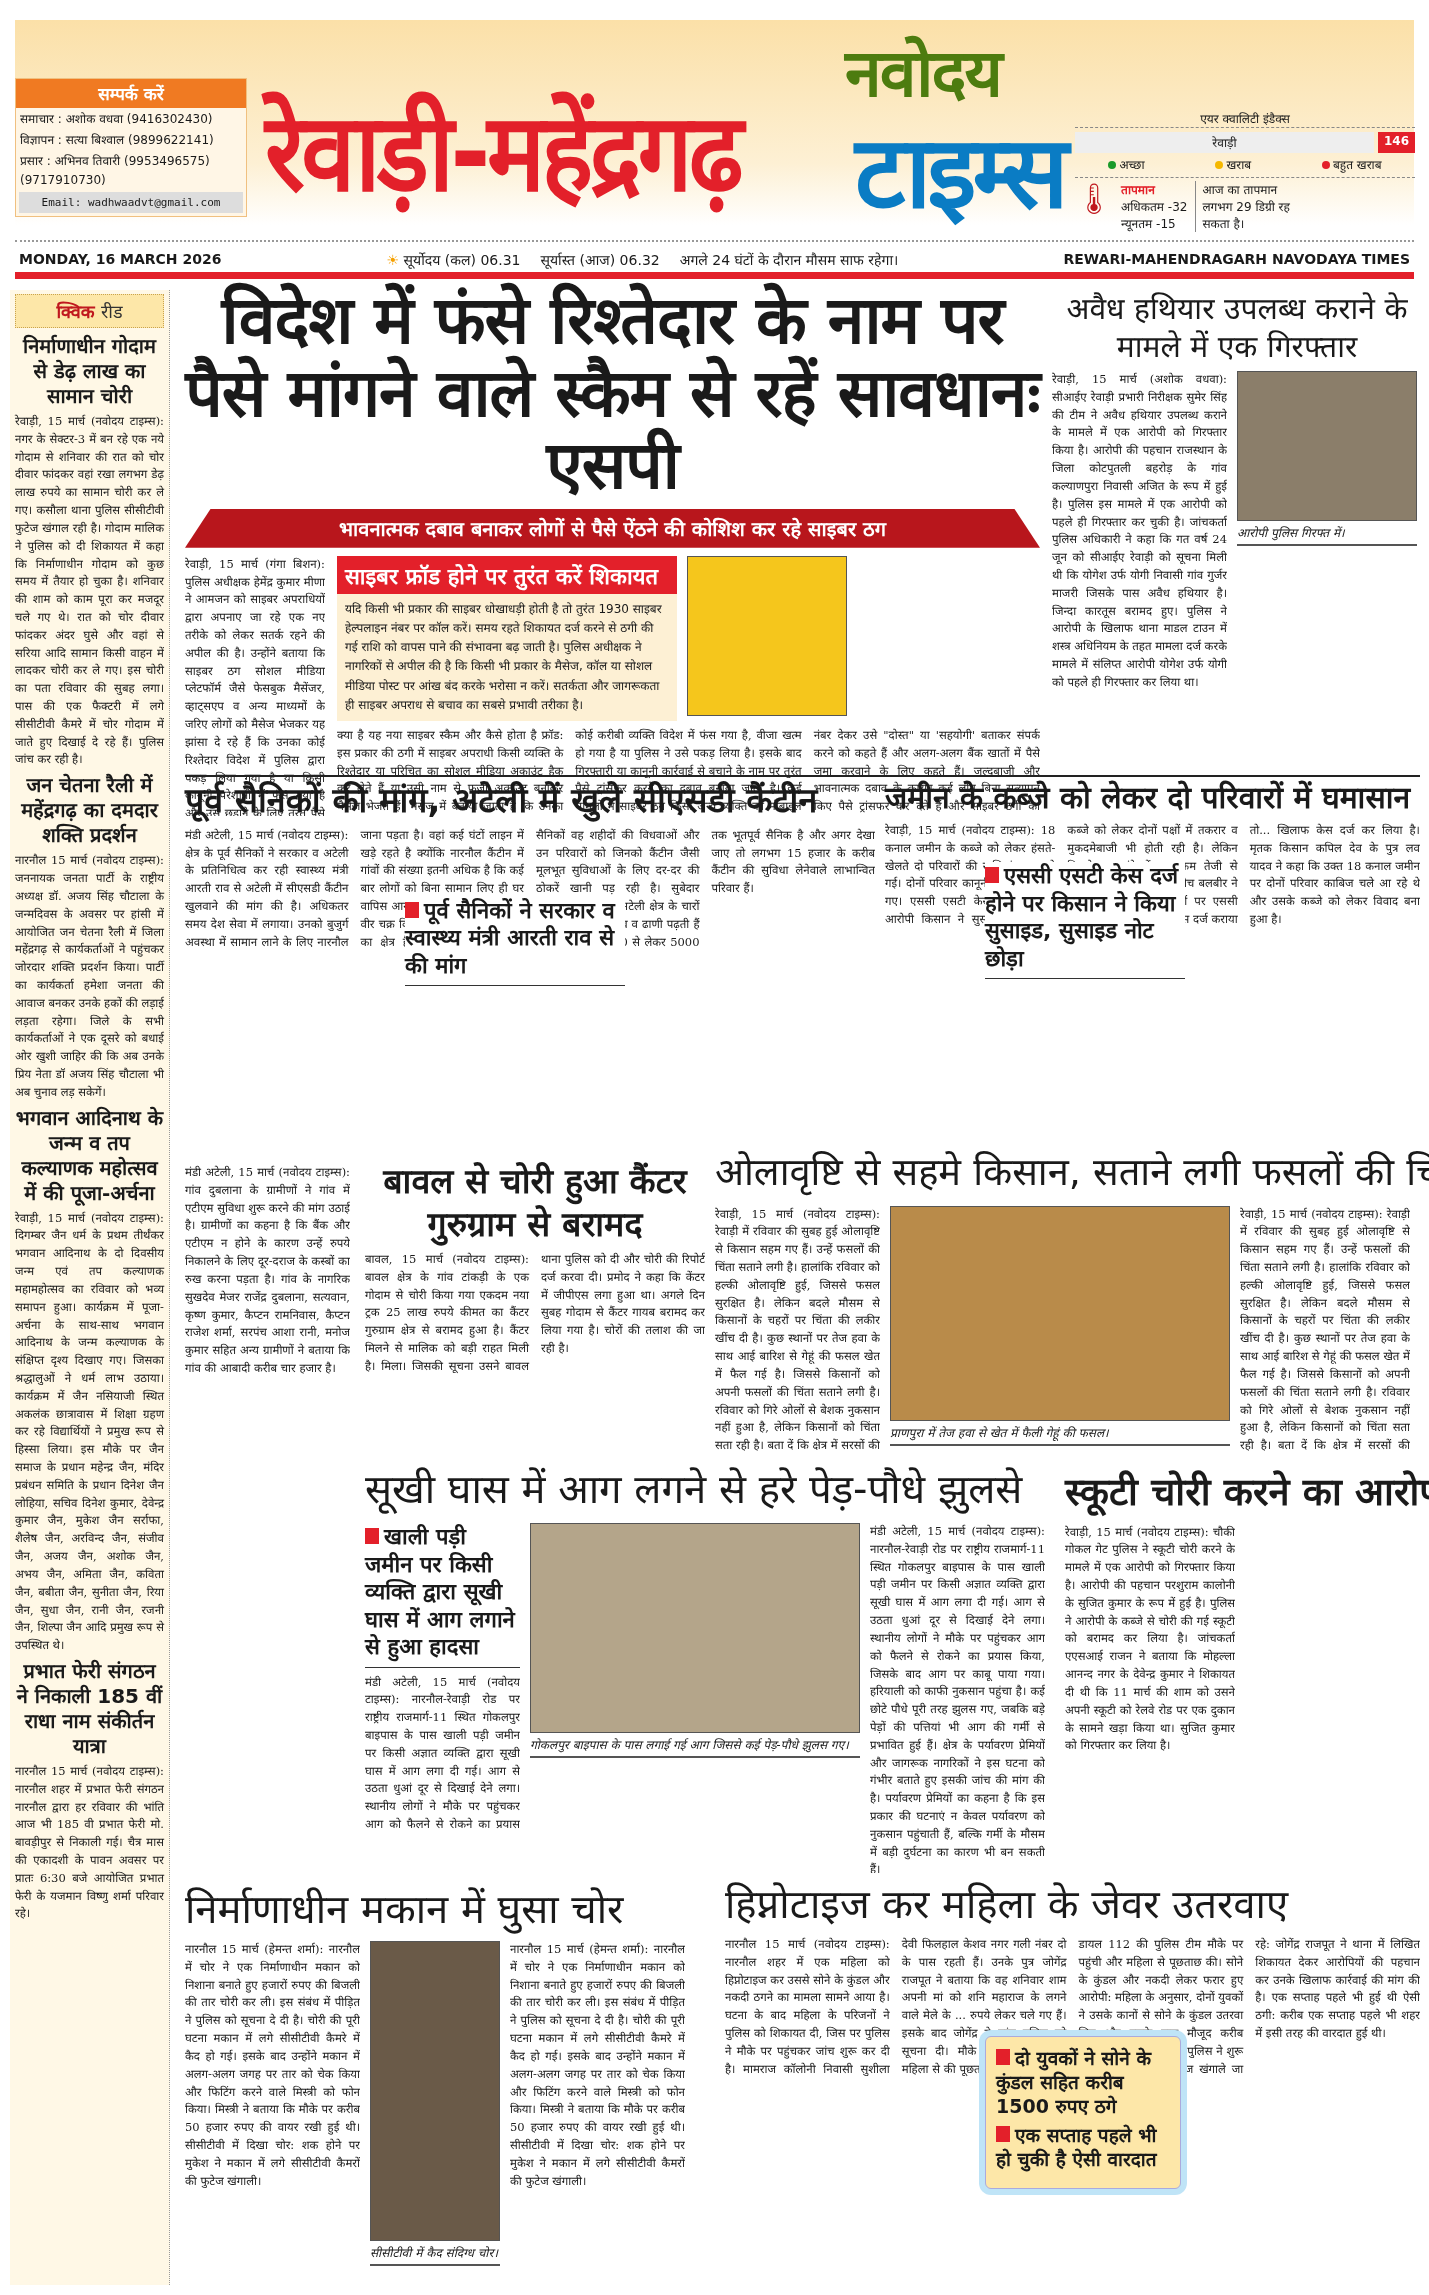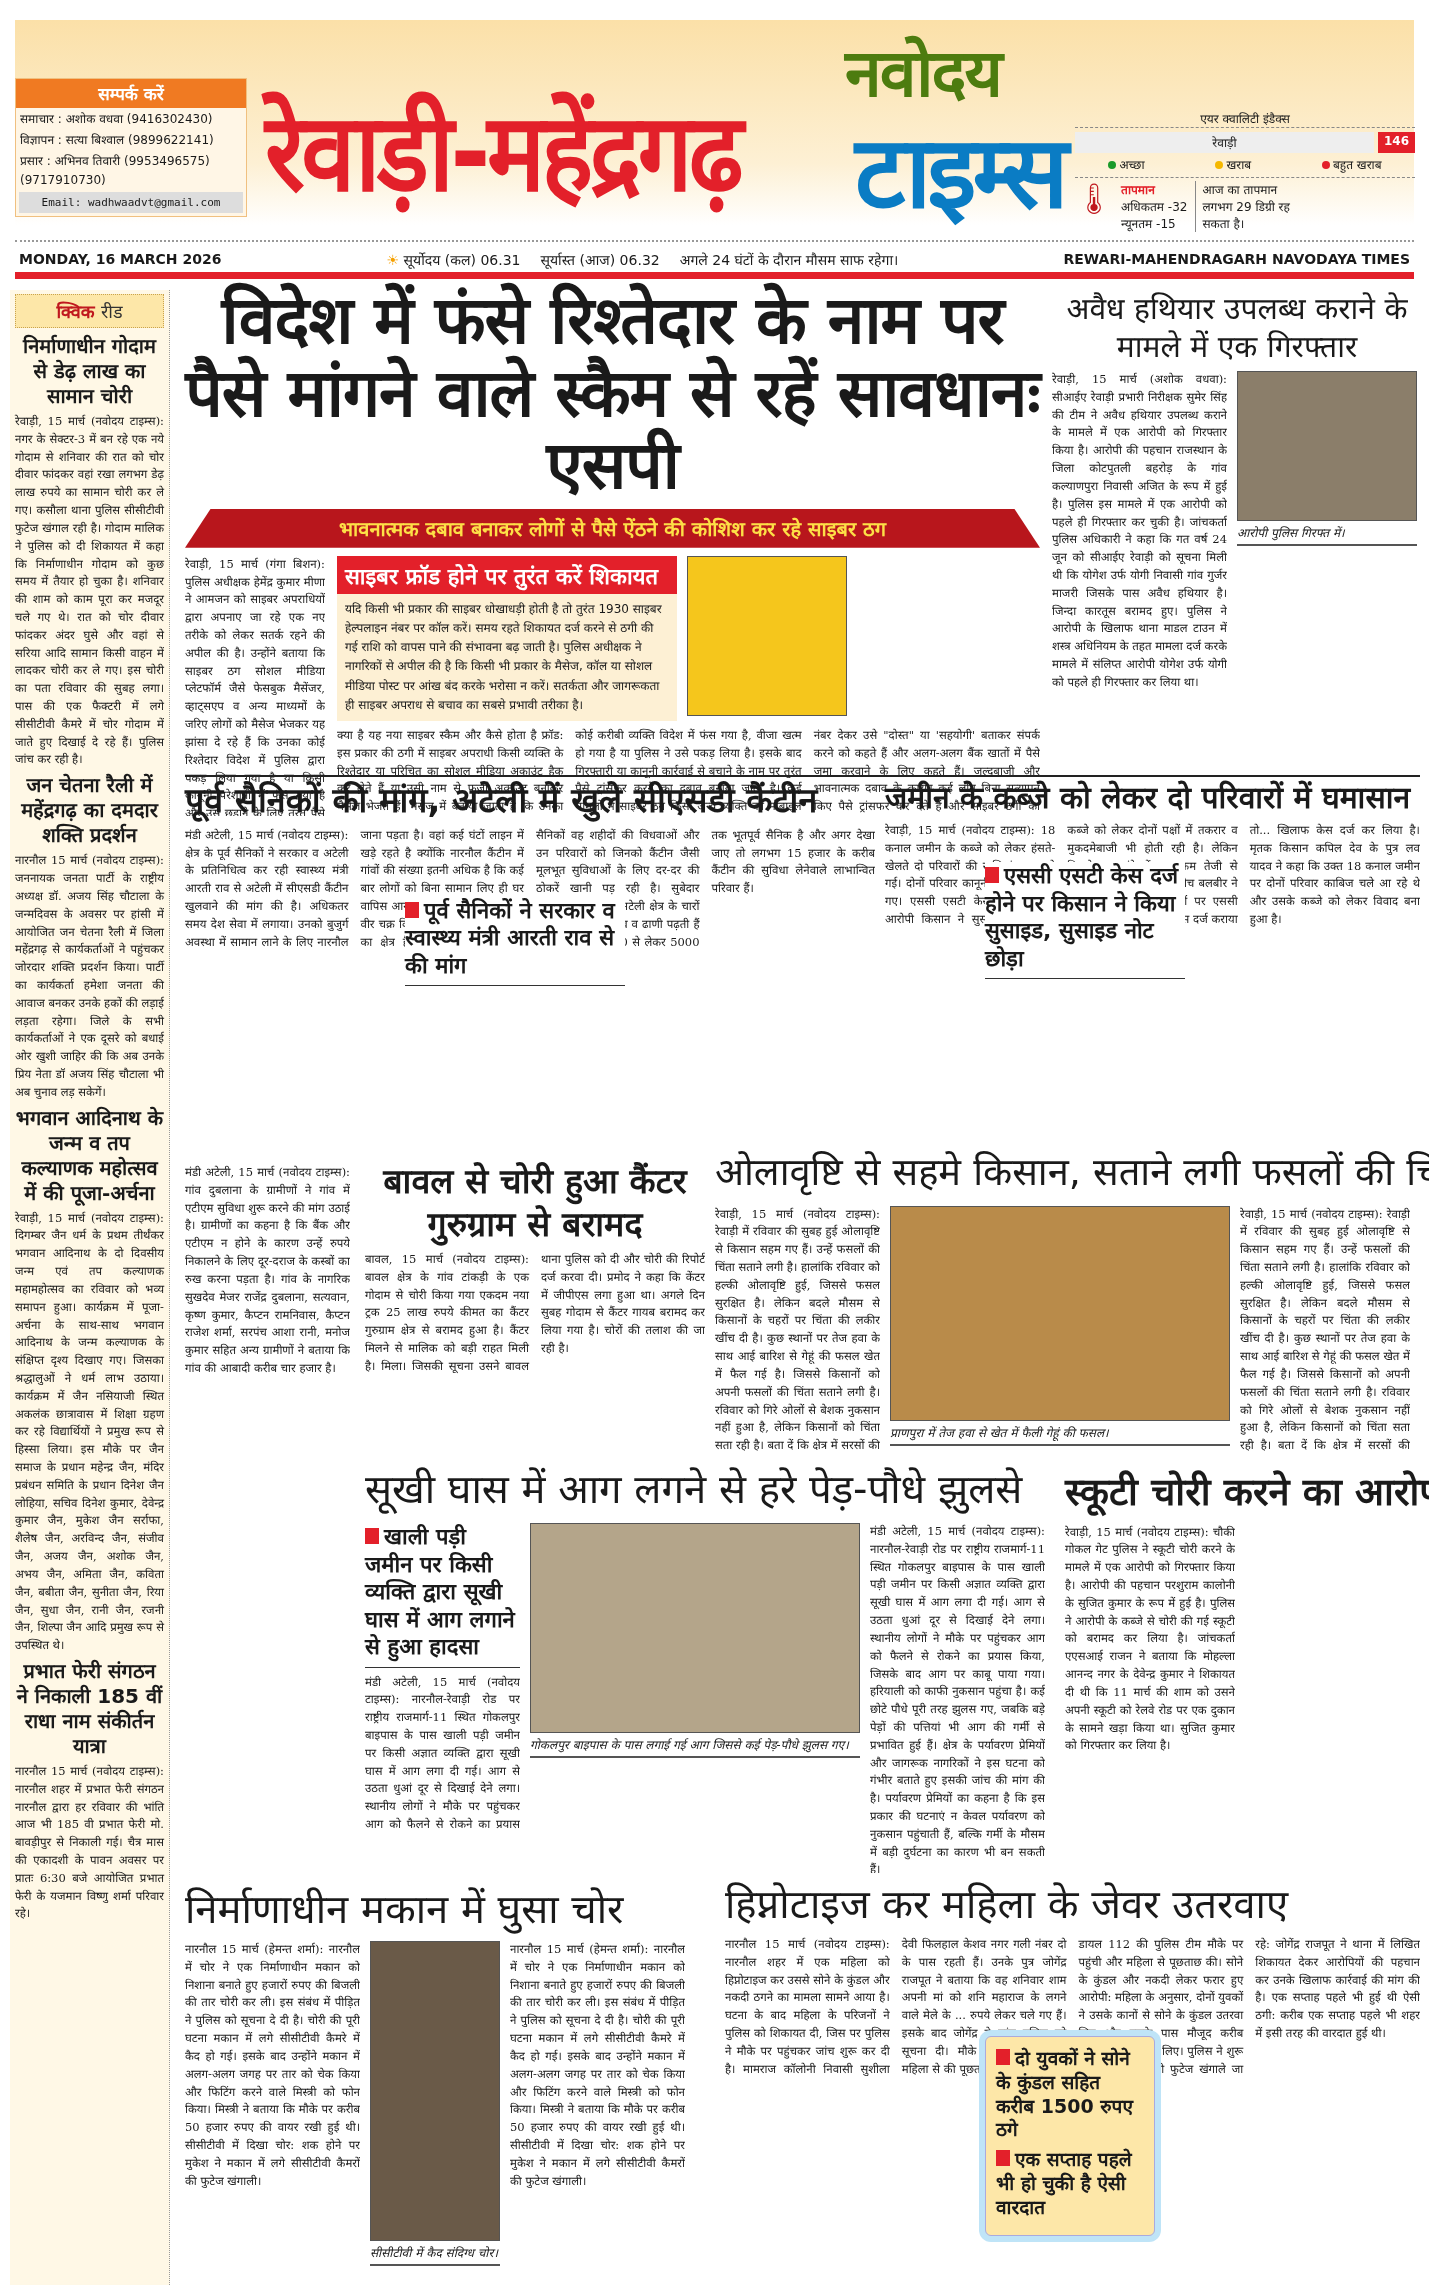--- a/index.html
+++ b/index.html
@@ -22,21 +22,21 @@
 .temp{display:flex;gap:8px;margin-top:4px;border-top:1px dashed #888;padding-top:3px}
 .temp .th{color:#e3202a;font-weight:bold}
 .dateline{left:15px;top:240px;width:1399px;height:30px;border-top:2px dotted #999;display:flex;align-items:center;justify-content:space-between;font:bold 14px "DejaVu Sans",sans-serif;padding:6px 4px 0}
 .redbar{left:15px;top:272px;width:1399px;height:7px;background:#e3202a}
 .col-l{left:10px;top:290px;width:160px;height:1995px;background:#fff8e6;border-right:1px dotted #999;padding:4px 5px}
 .qr{background:#fde7a8;border:1px dotted #c9a34e;text-align:center;font:bold 18px "DejaVu Sans",sans-serif;color:#c0181e;padding:4px 0;margin-bottom:6px}
 .qr span{color:#333;font-weight:normal}
 .lh{font:bold 20px "DejaVu Sans",sans-serif;text-align:center;line-height:1.25;margin:4px 0}
 .bt{font-size:11.5px;line-height:1.55;text-align:justify}
 .h-main{font:bold 66px "DejaVu Sans",sans-serif;text-align:center;line-height:1.1;letter-spacing:-1px}
-.subbar{background:#b8161c;color:#fde047;text-align:center;font:bold 20px "DejaVu Sans",sans-serif;padding:6px 0;clip-path:polygon(3% 0,97% 0,100% 100%,0 100%)}
+.subbar{background:#b8161c;color:#ffffff;text-align:center;font:bold 20px "DejaVu Sans",sans-serif;padding:6px 0;clip-path:polygon(3% 0,97% 0,100% 100%,0 100%)}
 .boxy{background:#fdf0d4}
 .boxy .h{background:#e3202a;color:#fff;font:bold 22px "DejaVu Sans",sans-serif;padding:4px 8px}
 .boxy p{font:12px "DejaVu Sans",sans-serif;padding:6px 8px;line-height:1.6}
 .h2{font:bold 34px "DejaVu Sans",sans-serif;line-height:1.2;white-space:nowrap}
 .h3{font:bold 30px "DejaVu Sans",sans-serif;line-height:1.25;text-align:center}
 .pull{font:bold 22px "DejaVu Sans",sans-serif;line-height:1.25;border-bottom:1px solid #333;padding-bottom:6px}
 .pull:before{content:"";display:inline-block;width:14px;height:16px;background:#e3202a;margin-right:5px}
 .photo{background:#9c8a6a;border:1px solid #555}
 .cap{font:italic 12px "DejaVu Serif",serif;border-bottom:2px solid #555;padding:3px 0}
 .cols{columns:3;column-gap:12px}
@@ -207,18 +207,18 @@
         <div class="photo" style="height:300px;background:#6a5a48"></div>
         <div class="cap">सीसीटीवी में कैद संदिग्ध चोर।</div>
       </div>
   <p class="bt" style="width:175px;height:350px;overflow:hidden">नारनौल 15 मार्च (हेमन्त शर्मा): नारनौल में चोर ने एक निर्माणाधीन मकान को निशाना बनाते हुए हजारों रुपए की बिजली की तार चोरी कर ली। इस संबंध में पीड़ित ने पुलिस को सूचना दे दी है। चोरी की पूरी घटना मकान में लगे सीसीटीवी कैमरे में कैद हो गई। इसके बाद उन्होंने मकान में अलग-अलग जगह पर तार को चेक किया और फिटिंग करने वाले मिस्त्री को फोन किया। मिस्त्री ने बताया कि मौके पर करीब 50 हजार रुपए की वायर रखी हुई थी। सीसीटीवी में दिखा चोर: शक होने पर मुकेश ने मकान में लगे सीसीटीवी कैमरों की फुटेज खंगाली।</p>
  </div>
 </div>
 <div class="abs" style="left:725px;top:1880px;width:695px">
  <div class="h2" style="font-size:40px;font-weight:normal">हिप्नोटाइज कर महिला के जेवर उतरवाए</div>
  <div style="position:relative;margin-top:8px">
   <p class="bt cols4" style="height:345px;overflow:hidden">नारनौल 15 मार्च (नवोदय टाइम्स): नारनौल शहर में एक महिला को हिप्नोटाइज कर उससे सोने के कुंडल और नकदी ठगने का मामला सामने आया है। घटना के बाद महिला के परिजनों ने पुलिस को शिकायत दी, जिस पर पुलिस ने मौके पर पहुंचकर जांच शुरू कर दी है। मामराज कॉलोनी निवासी सुशीला देवी फिलहाल केशव नगर गली नंबर दो के पास रहती हैं। उनके पुत्र जोगेंद्र राजपूत ने बताया कि वह शनिवार शाम अपनी मां को शनि महाराज के लगने वाले मेले के ... रुपये लेकर चले गए हैं। इसके बाद जोगेंद्र ने तुरंत पुलिस को सूचना दी। मौके पर पहुंची पुलिस, महिला से की पूछताछ: सूचना मिलने पर डायल 112 की पुलिस टीम मौके पर पहुंची और महिला से पूछताछ की। सोने के कुंडल और नकदी लेकर फरार हुए आरोपी: महिला के अनुसार, दोनों युवकों ने उसके कानों से सोने के कुंडल उतरवा लिए और उसके पास मौजूद करीब 1500 रुपये भी ले लिए। पुलिस ने शुरू की जांच, सीसीटीवी फुटेज खंगाले जा रहे: जोगेंद्र राजपूत ने थाना में लिखित शिकायत देकर आरोपियों की पहचान कर उनके खिलाफ कार्रवाई की मांग की है। एक सप्ताह पहले भी हुई थी ऐसी ठगी: करीब एक सप्ताह पहले भी शहर में इसी तरह की वारदात हुई थी।</p>
-  <div class="hl" style="left:260px;top:100px;width:170px">
+  <div class="hl" style="left:260px;top:100px;width:196px">
    <div class="pull" style="border:none;font-size:19px">दो युवकों ने सोने के कुंडल सहित करीब 1500 रुपए ठगे</div>
    <div class="pull" style="border:none;font-size:19px">एक सप्ताह पहले भी हो चुकी है ऐसी वारदात</div>
   </div>
  </div>
 </div>
 
 </body></html>

